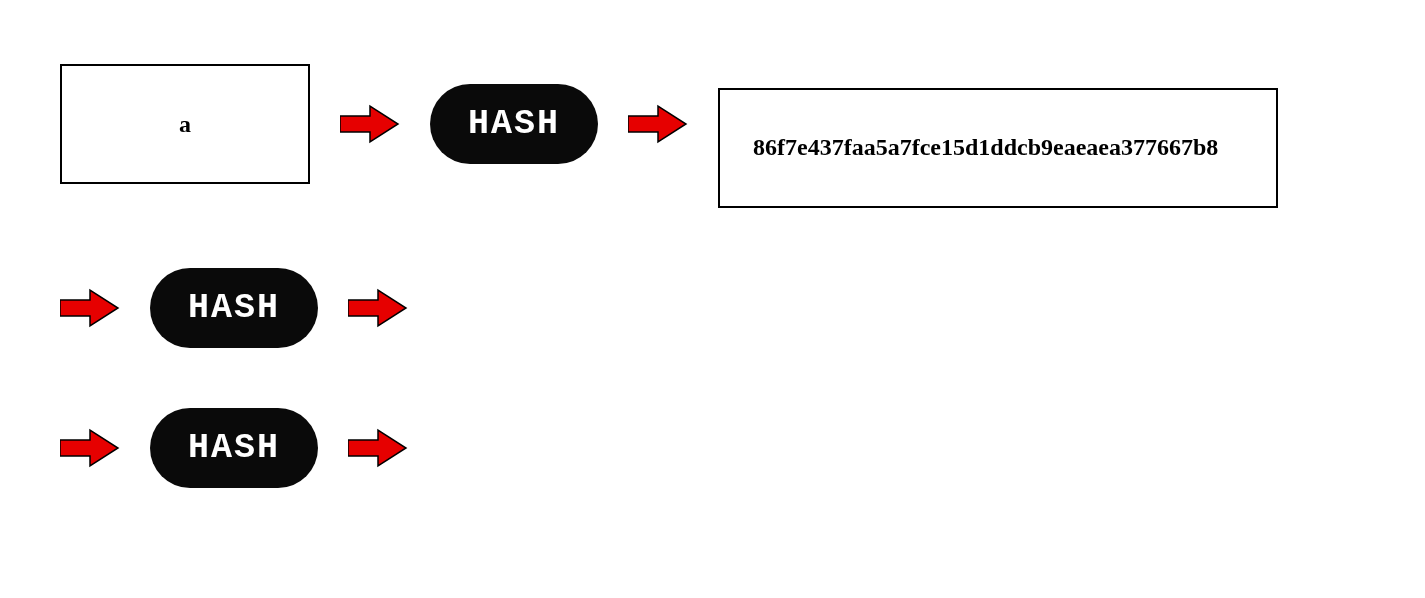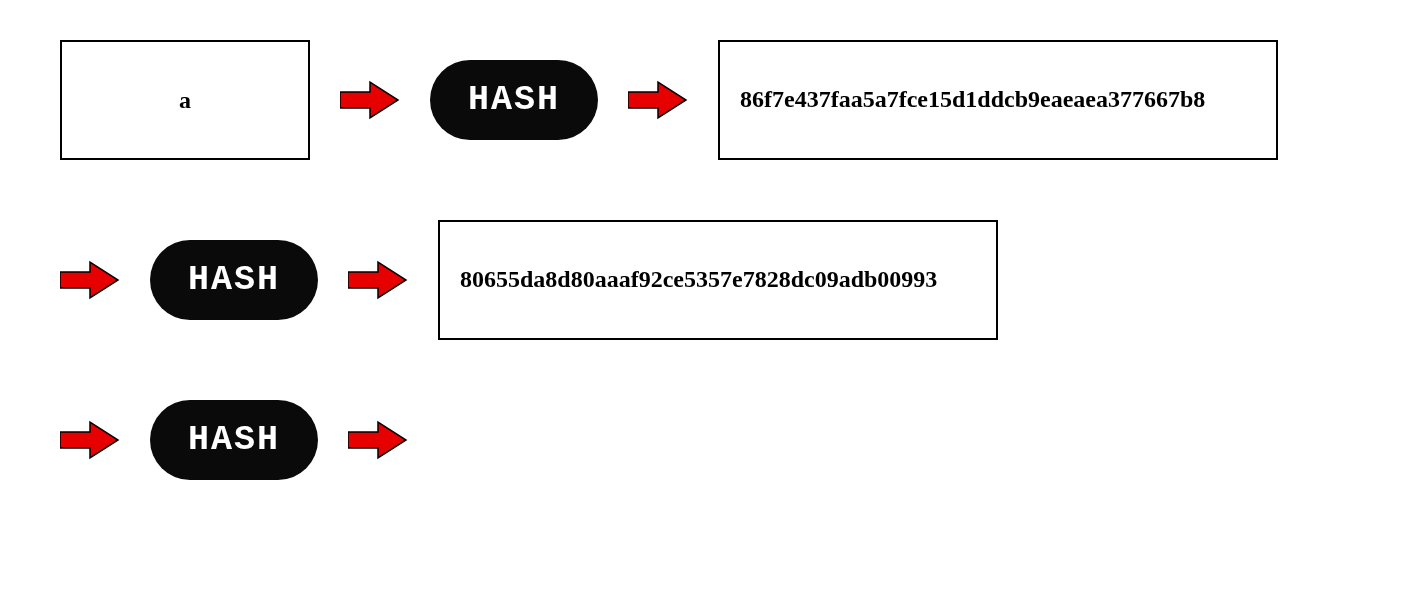--- a/index.html
+++ b/index.html
@@ -54,23 +54,24 @@
       font-family: Liberation Mono, monospace;
     }
     .output-box {
       width: 560px;
       height: 120px;
       border: 2px solid #000;
       display: flex;
       align-items: center;
       font-weight: bold;
       font-size: 24px;
-      padding: 0 20px;
+      padding: 0 33px;
       word-break: break-all;
       line-height: 1.4;
+      margin-top: 48px;
     }
   </style>
 </head>
 <body>
 
 <div class="row">
   <div class="input-box">
     <span>a</span>
   </div>
   <div class="arrow">
@@ -98,23 +99,20 @@
     </svg>
   </div>
   <div class="hash-badge">
     <span>HASH</span>
   </div>
   <div class="arrow">
     <svg viewBox="0 0 60 40">
       <polygon points="0,12 30,12 30,2 58,20 30,38 30,28 0,28" fill="#e60000" stroke="#000" stroke-width="1.5"></polygon>
     </svg>
   </div>
-  <div class="output-box">
-    <span>80655da8d80aaaf92ce5357e7828dc09adb00993</span>
-  </div>
 </div>
 
 <div class="row">
   <div class="arrow">
     <svg viewBox="0 0 60 40">
       <polygon points="0,12 30,12 30,2 58,20 30,38 30,28 0,28" fill="#e60000" stroke="#000" stroke-width="1.5"></polygon>
     </svg>
   </div>
   <div class="hash-badge">
     <span>HASH</span>

